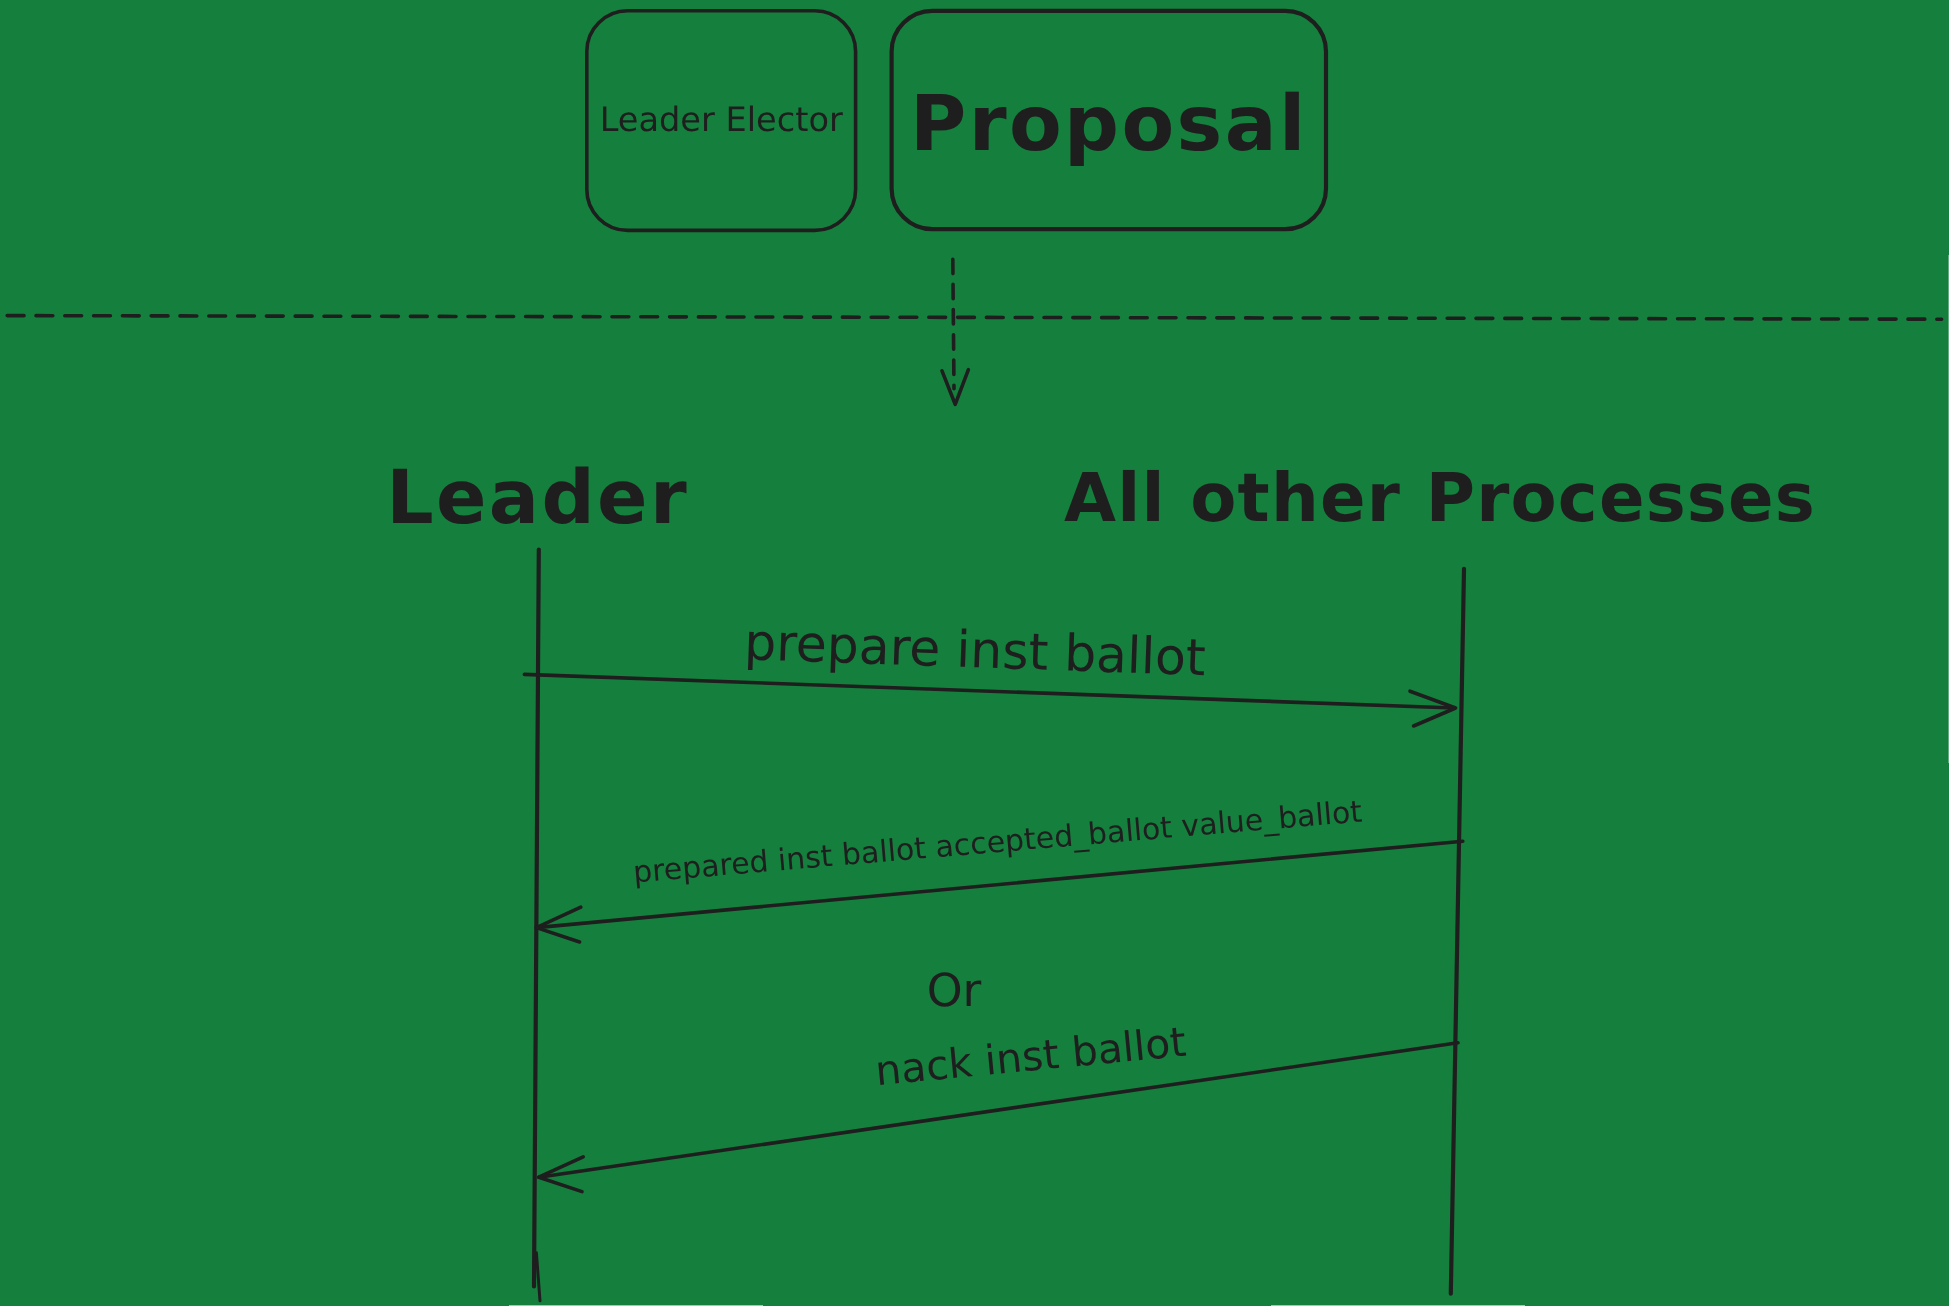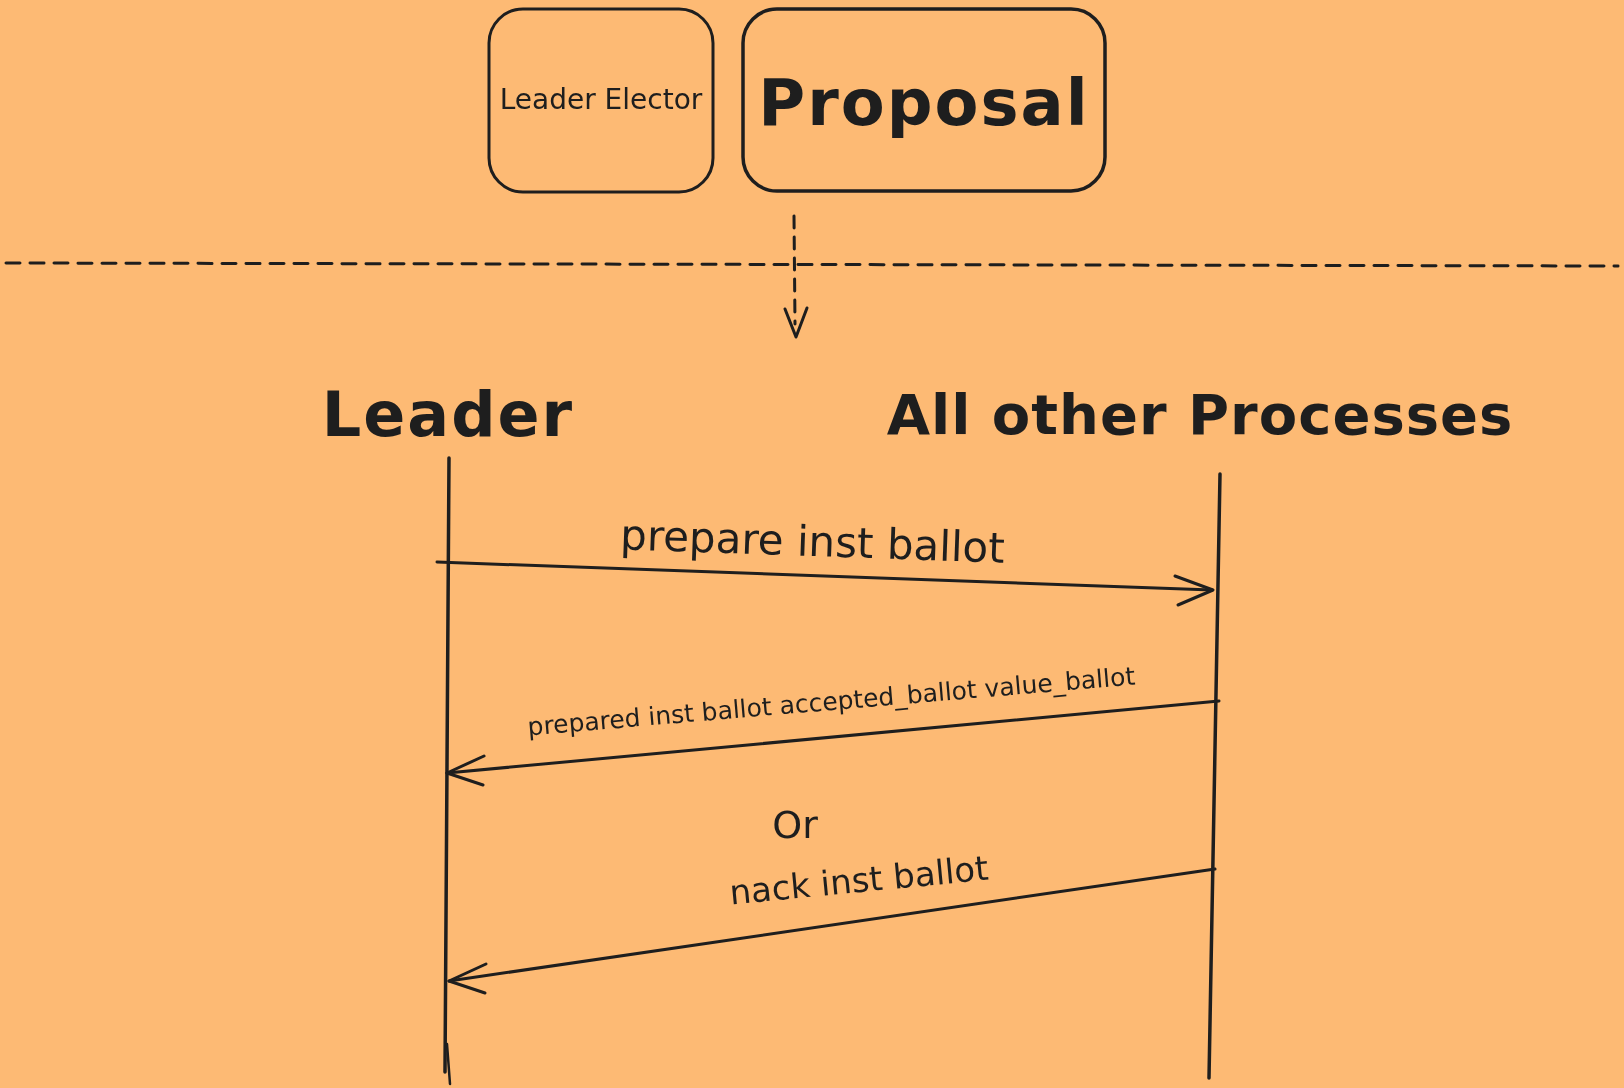--- a/index.html
+++ b/index.html
@@ -4,21 +4,21 @@
 <style>
   html, body {
     margin: 0;
     padding: 0;
     background: #ffffff;
   }
   .canvas {
     position: relative;
     width: 1624px;
     height: 1088px;
-    background: #fdba74;
+    background: #15803d;
     overflow: hidden;
     font-family: "DejaVu Sans", sans-serif;
   }
   svg text {
     font-family: "DejaVu Sans", sans-serif;
     fill: #1e1e1e;
   }
   .box-label-sm { font-size: 28px; }
   .box-label-lg { font-size: 64px; font-weight: bold; letter-spacing: 2px; }
   .actor-label  { font-size: 62px; font-weight: bold; letter-spacing: 2px; }

